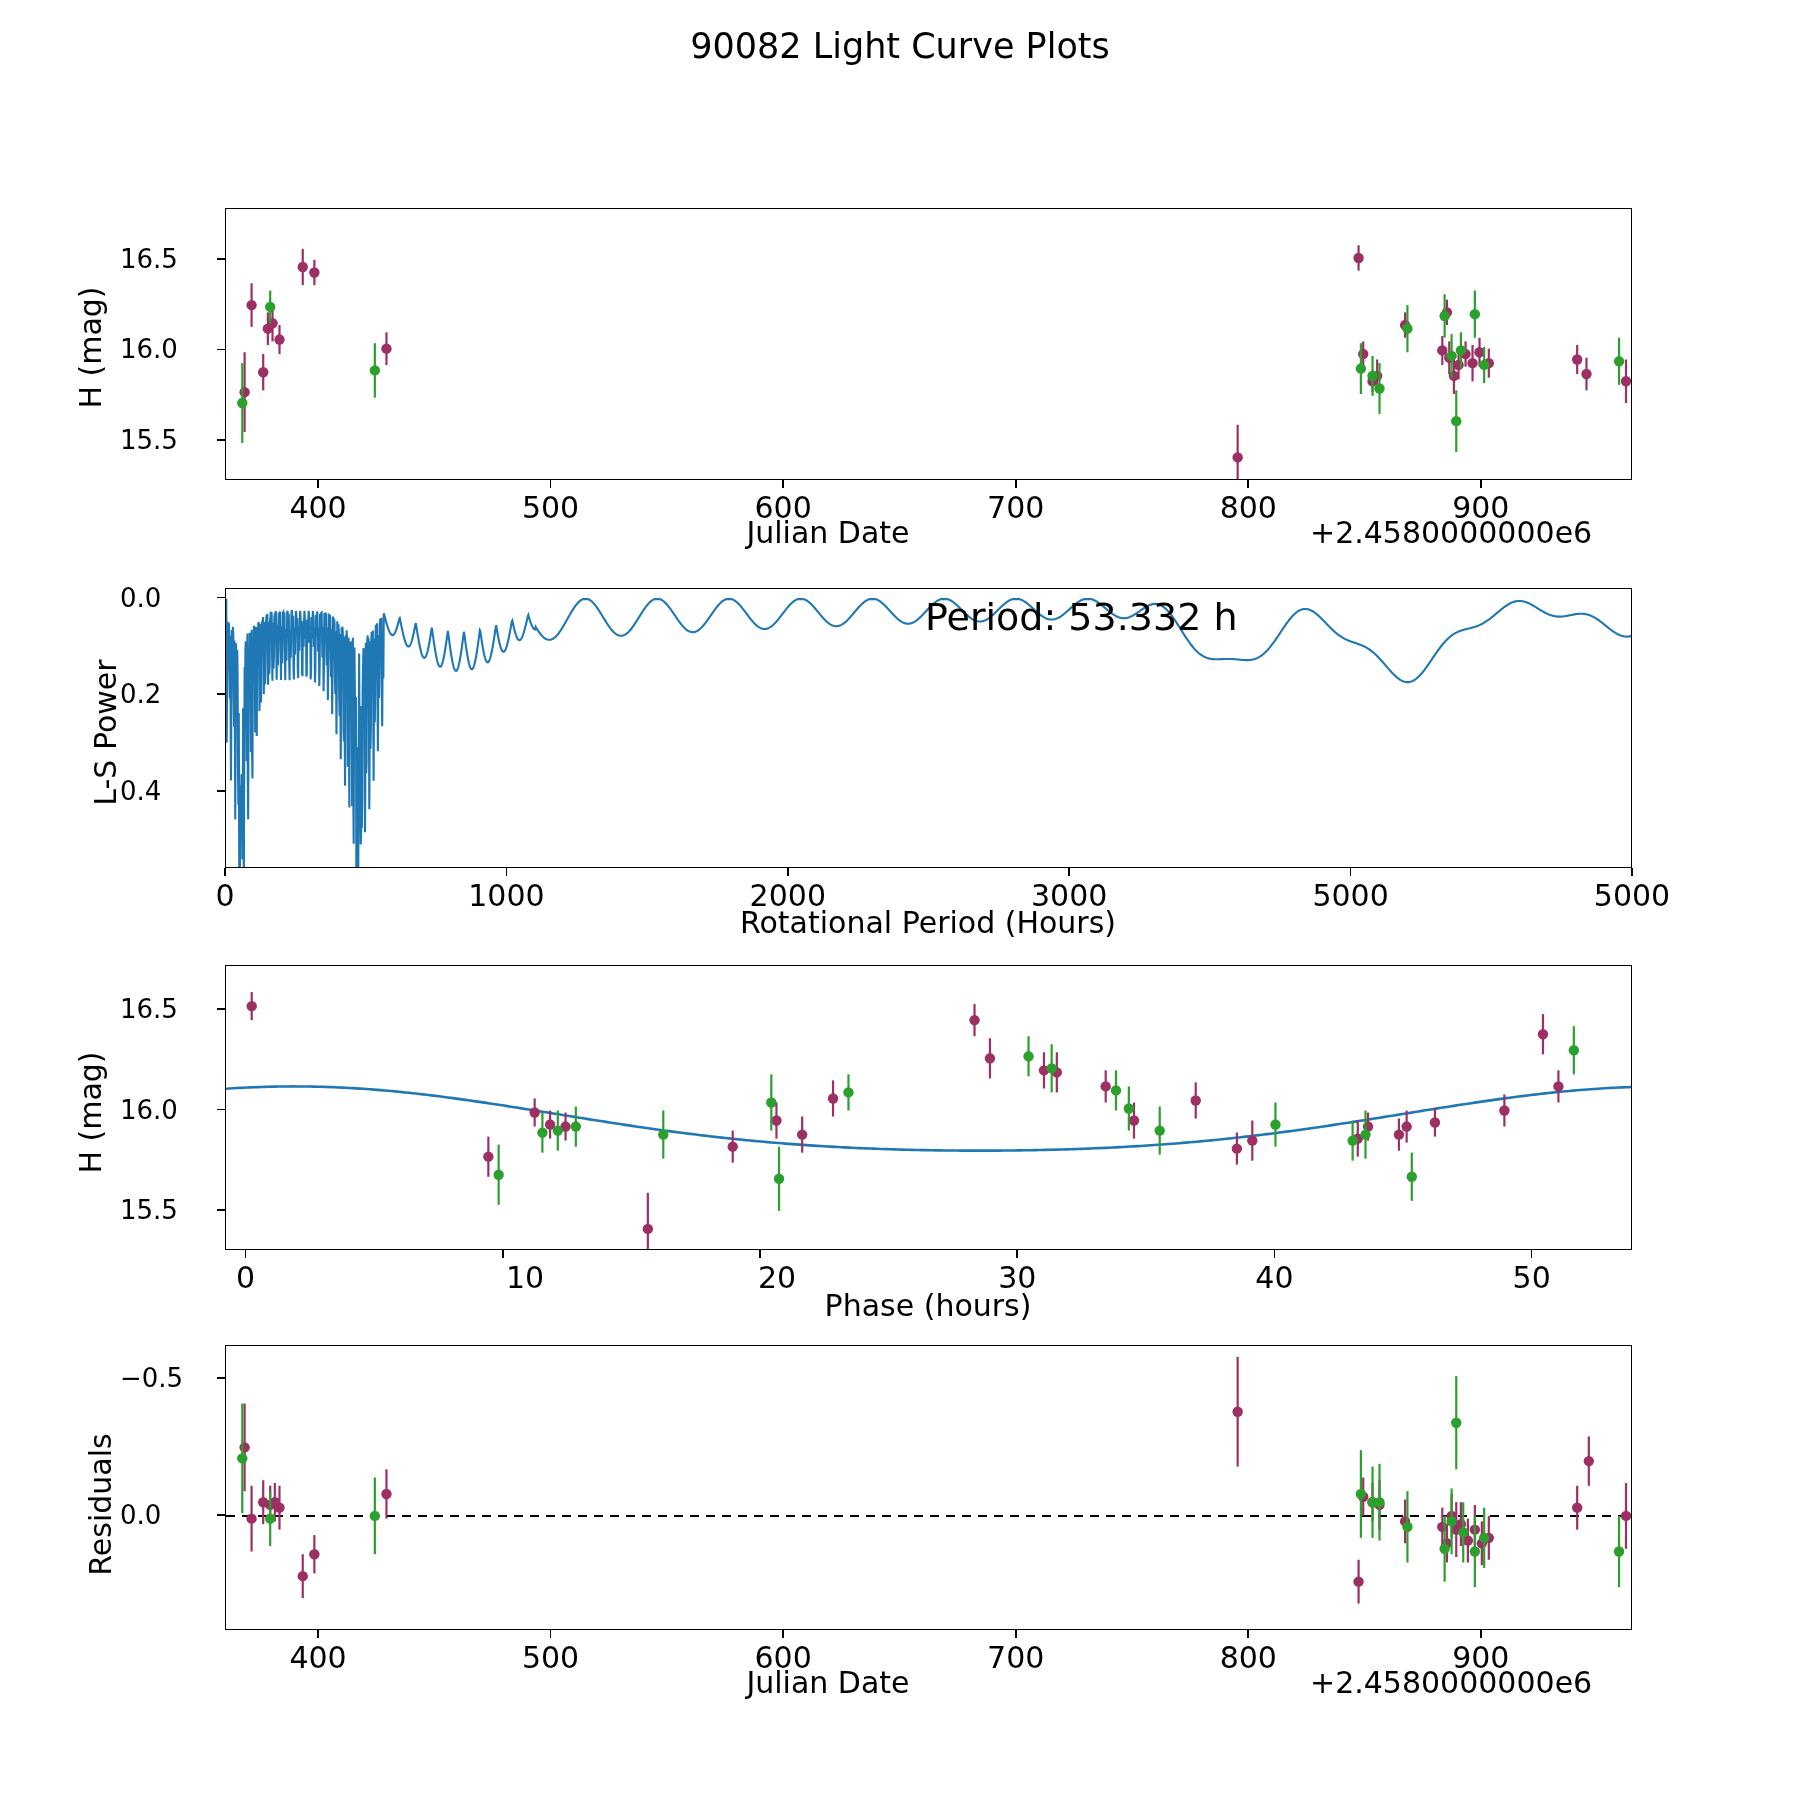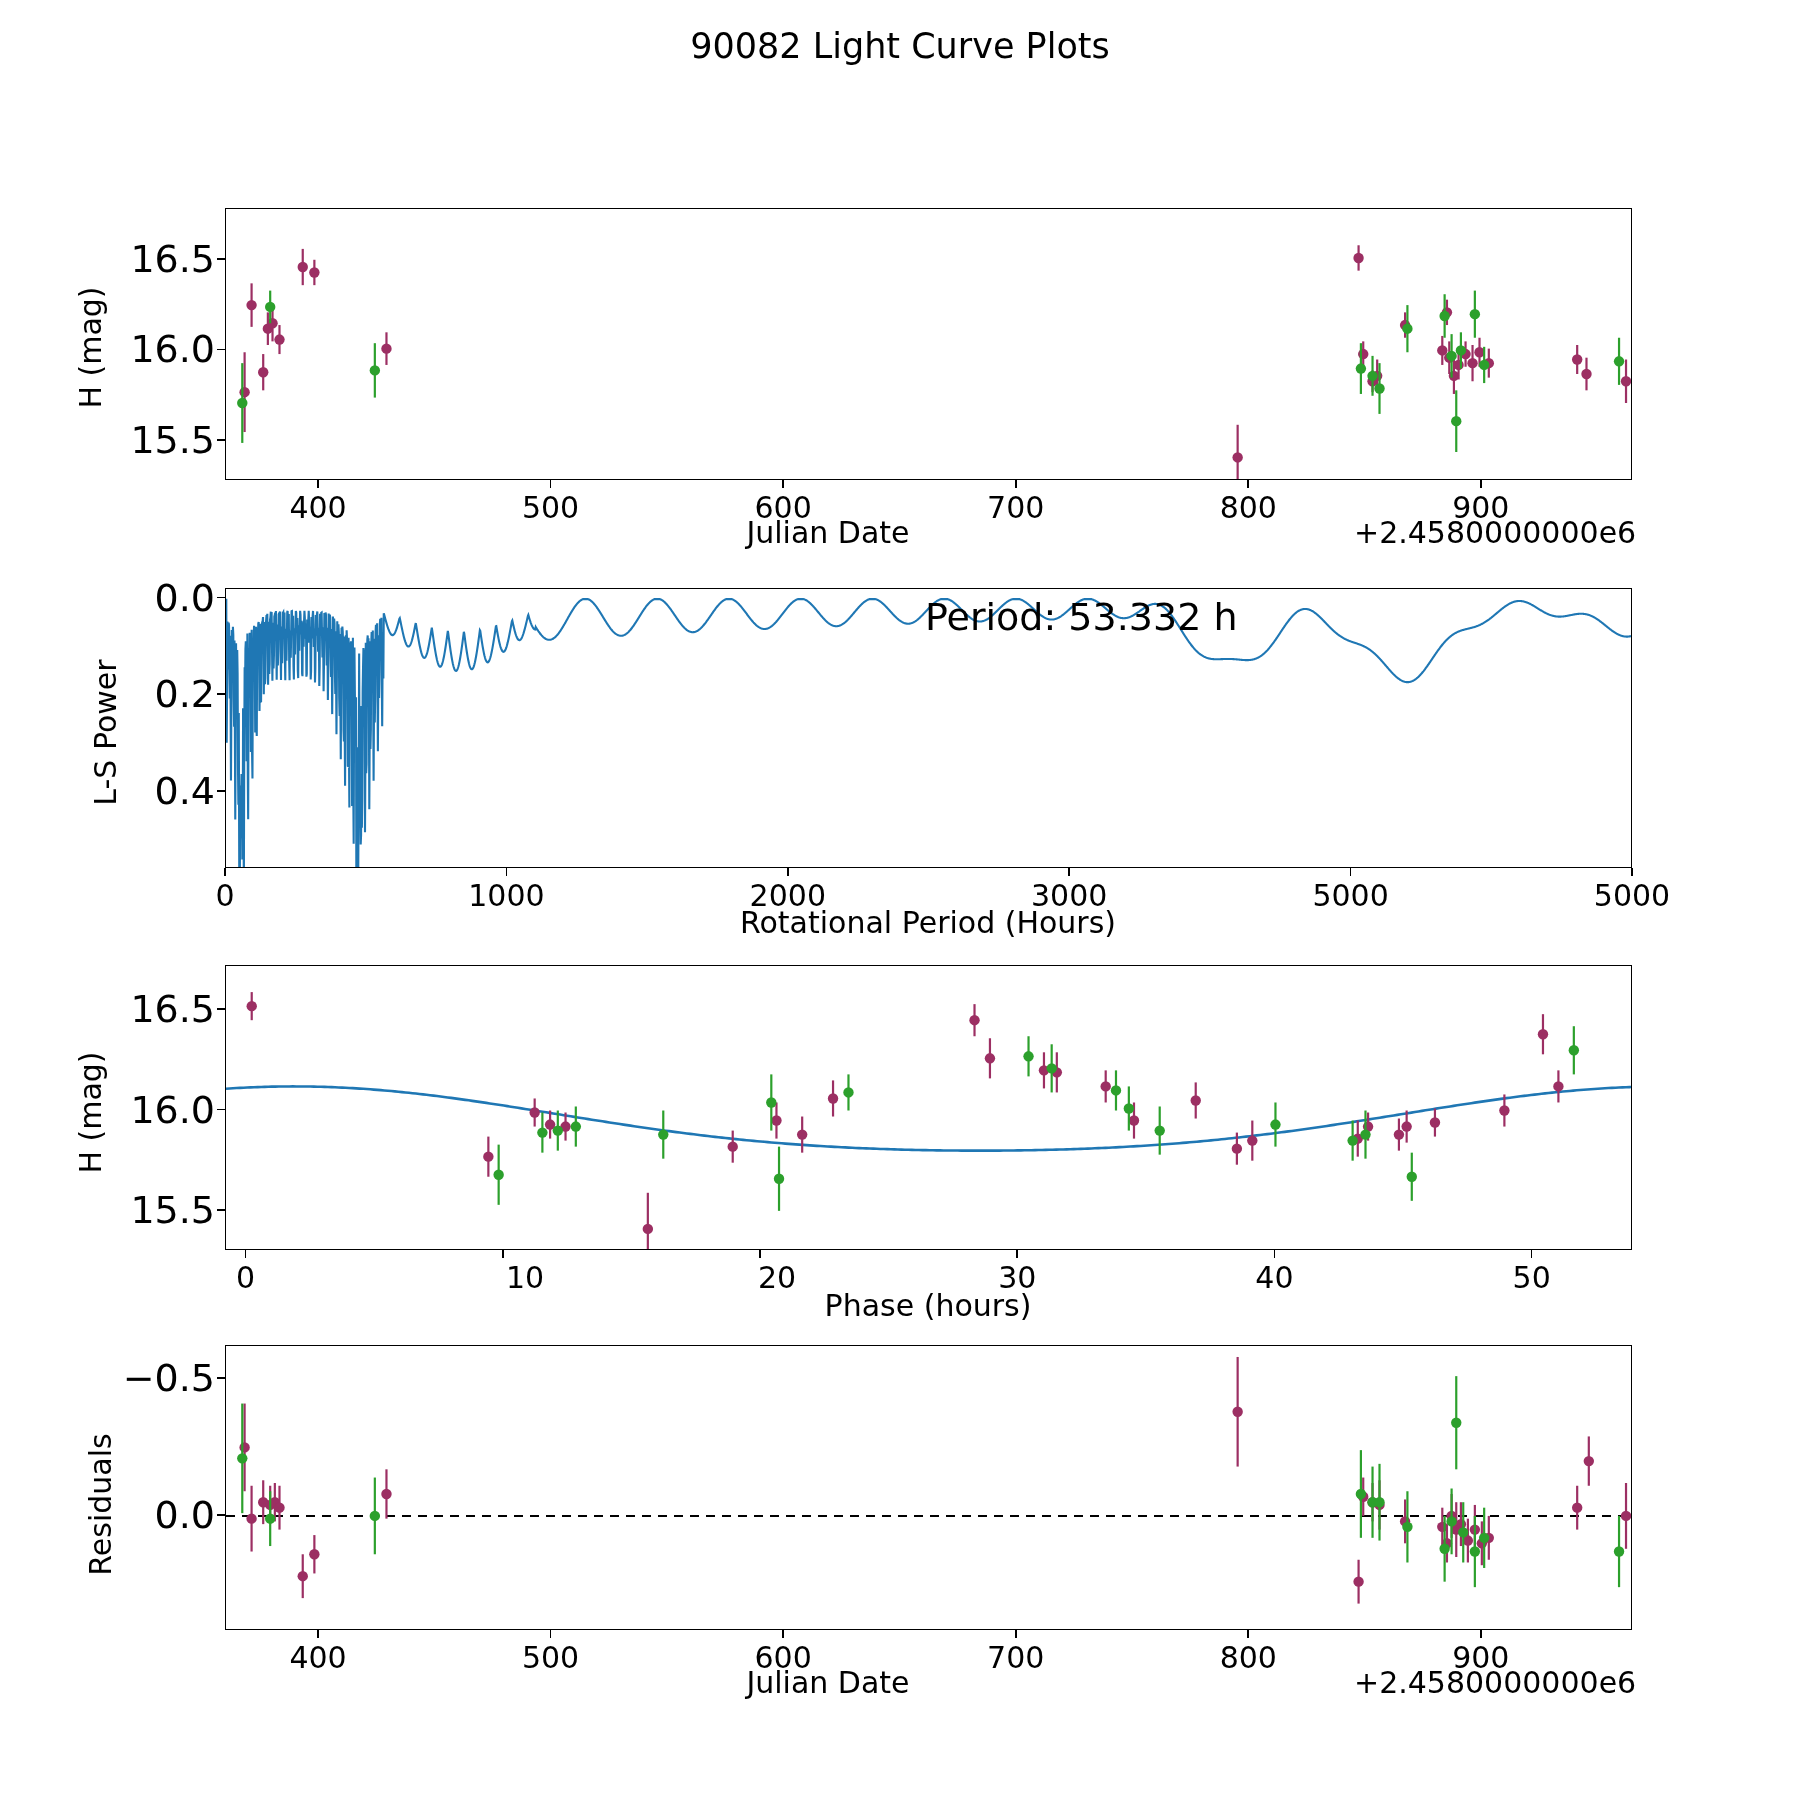--- a/index.html
+++ b/index.html
@@ -48,33 +48,31 @@
   .xlabel {
     position: absolute;
     font-size: 30px;
     text-align: center;
     white-space: nowrap;
   }
   .offsettext {
     position: absolute;
     font-size: 30px;
     white-space: nowrap;
-    margin-left: 44px;
   }
   .tick-x {
     position: absolute;
     font-size: 30px;
     text-align: center;
     white-space: nowrap;
     transform: translateX(-50%);
   }
   .tick-y {
     position: absolute;
-    font-size: 38px;
-    text-align: right;
+    font-size: 26px;
     white-space: nowrap;
     transform: translateY(-50%);
   }
   .tickmark-x {
     position: absolute;
     width: 1.6px;
     height: 8px;
     background: #000;
   }
   .tickmark-y {

